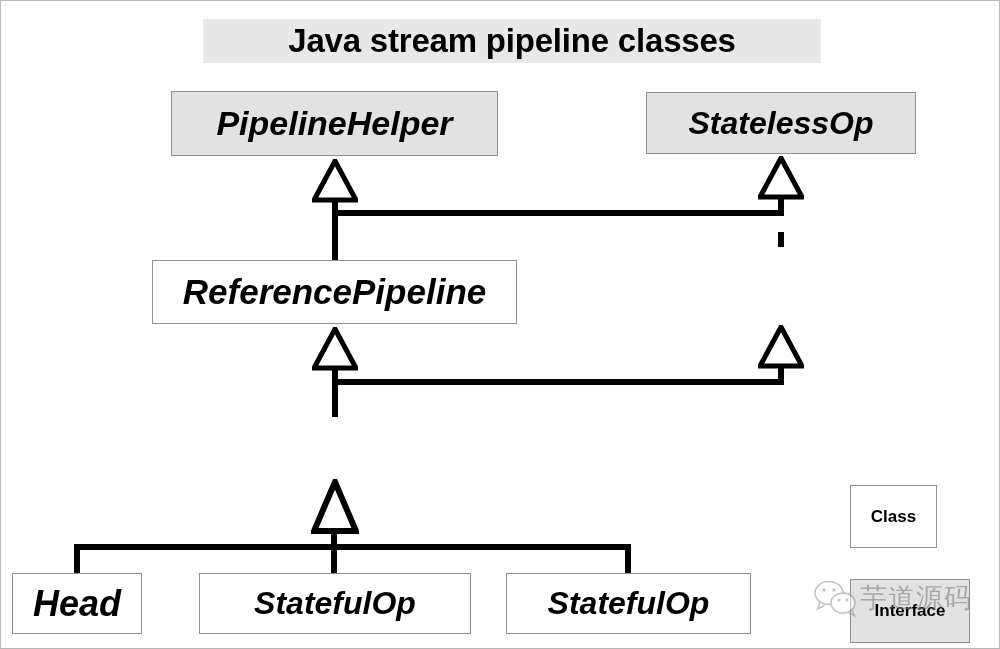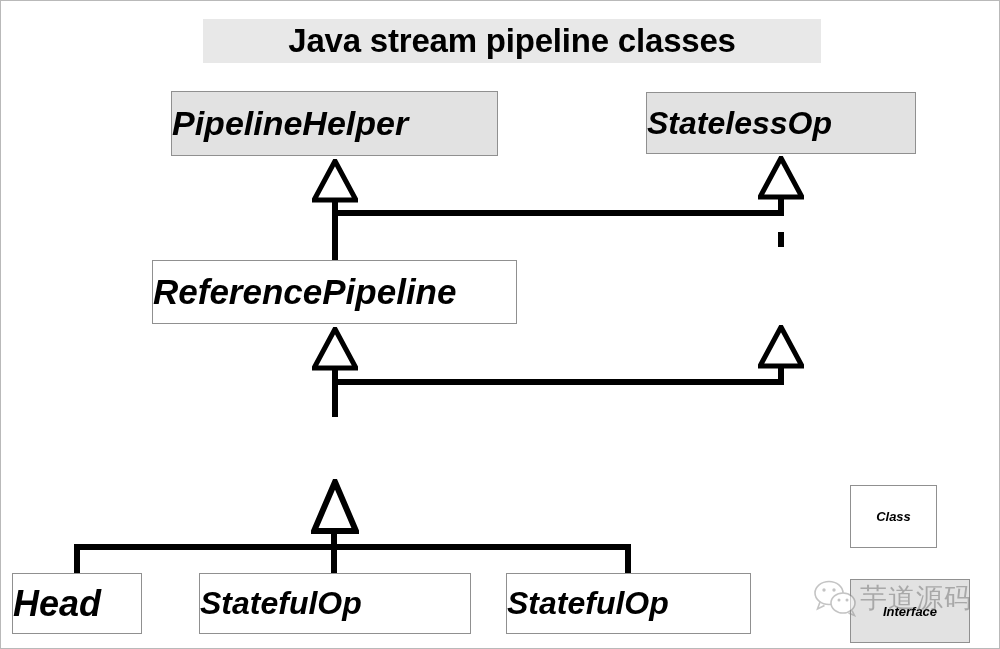--- a/index.html
+++ b/index.html
@@ -33,20 +33,21 @@
     letter-spacing: -0.2px;
     white-space: nowrap;
   }
   
   .node {
     position: absolute;
     box-sizing: border-box;
     border: 1px solid #909090;
     display: flex;
     align-items: center;
+    justify-content: center;
     font-weight: bold;
     font-style: italic;
     color: #000000;
     white-space: nowrap;
     z-index: 5;
   }
   .node.class-node { background: #ffffff; }
   .node.iface-node { background: #e2e2e2; }
 
   
@@ -68,22 +69,21 @@
 
   
   .legend-box {
     position: absolute;
     box-sizing: border-box;
     border: 1px solid #909090;
     display: flex;
     align-items: center;
     justify-content: center;
     font-weight: bold;
-    font-style: italic;
-    font-size: 13px;
+    font-size: 17px;
     color: #000000;
     z-index: 5;
   }
   .legend-box.class-node { background: #ffffff; }
   .legend-box.iface-node { background: #e2e2e2; }
 
   
   .watermark {
     position: absolute;
     left: 812px;

